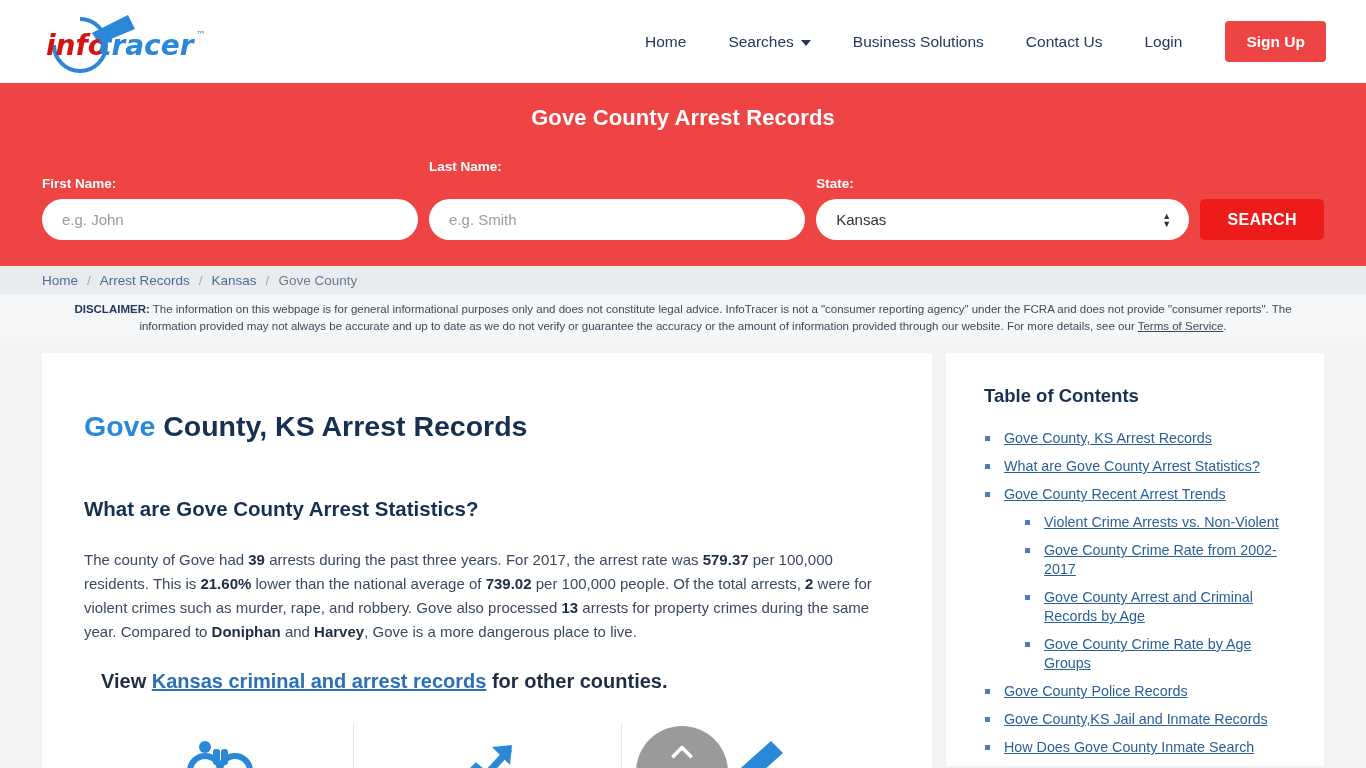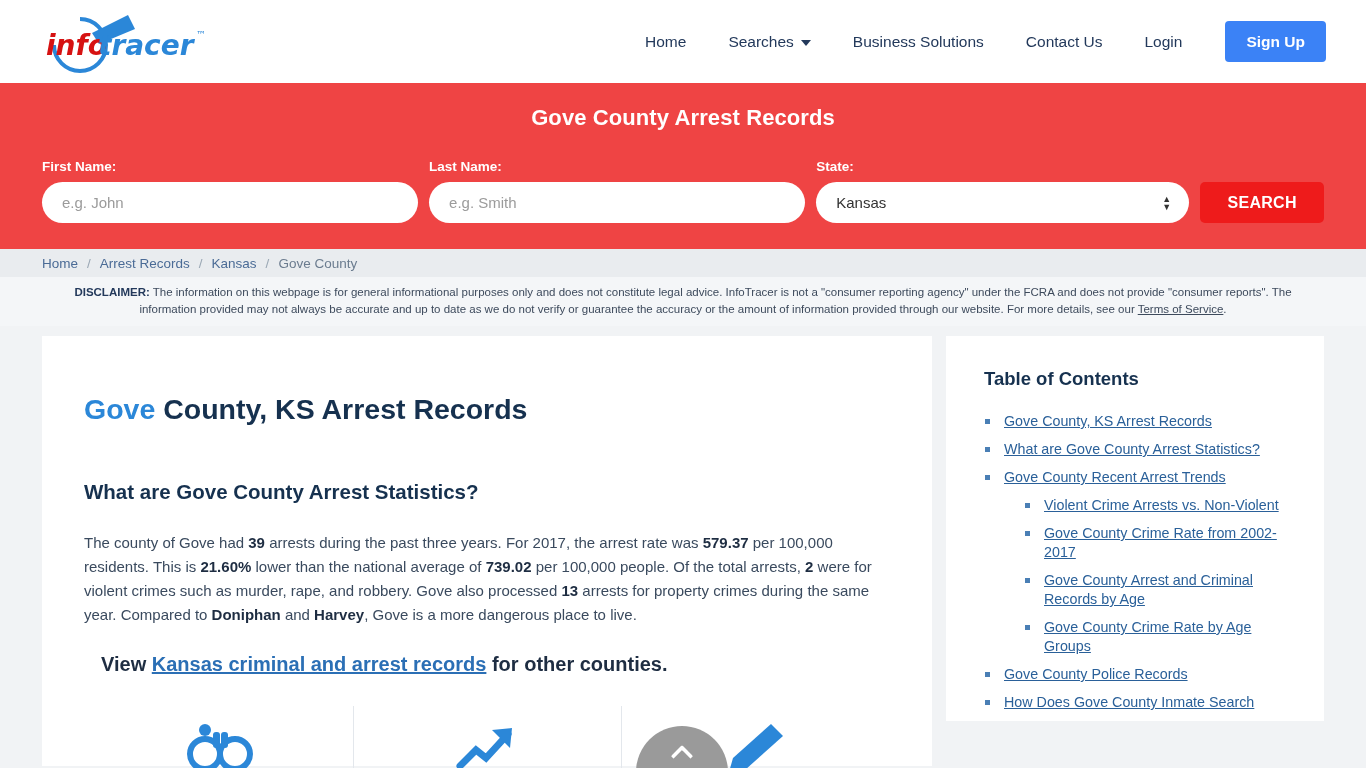--- a/index.html
+++ b/index.html
@@ -28,35 +28,35 @@
   .nav { display: flex; align-items: center; gap: 0; }
   .nav-item {
     font-size: 15.5px; color: #23395b; padding: 0 21px;
     text-decoration: none; white-space: nowrap; cursor: pointer;
     display: flex; align-items: center; gap: 7px;
   }
   .caret { width: 0; height: 0; border-left: 5px solid transparent;
            border-right: 5px solid transparent; border-top: 6px solid #23395b;
            display: inline-block; position: relative; top: 1px; }
   .signup-btn {
-    background: #3b82f6; color: #fff; font-weight: bold; font-size: 15.5px;
+    background: #ef4444; color: #fff; font-weight: bold; font-size: 15.5px;
     border: none; border-radius: 4px; padding: 13px 21px; cursor: pointer;
     margin-left: 22px; line-height: 1;
   }
 
   
   .banner { background: #ef4444; padding: 22px 42px 26px 42px; }
   .banner-title {
     color: #ffffff; font-size: 22px; font-weight: bold;
     text-align: center; margin: 0 0 28px 0; letter-spacing: .1px;
   }
   .form-row { display: flex; align-items: flex-end; gap: 11px; }
   .field { display: flex; flex-direction: column; justify-content: space-between; }
   .field.first { width: 377px; }
-  .field.last  { width: 377px; }
+  .field.last  { width: 377px; gap: 17px; }
   .field.state { width: 374px; }
   .field-label {
     color: #ffffff; font-size: 13.5px; font-weight: bold; margin-bottom: 8px;
   }
   .field input, .field select {
     height: 41px; border-radius: 21px; border: none; outline: none;
     font-size: 15px; padding: 0 20px; color: #333;
     font-family: "Liberation Sans", sans-serif; background: #fff;
     width: 100%;
   }
@@ -292,20 +292,21 @@
         <li>
           <a class="toc-link" href="#">Gove County Recent Arrest Trends</a>
           <ul class="toc-sub">
             <li><a class="toc-link" href="#">Violent Crime Arrests vs. Non-Violent</a></li>
             <li><a class="toc-link" href="#">Gove County Crime Rate from 2002-2017</a></li>
             <li><a class="toc-link" href="#">Gove County Arrest and Criminal Records by Age</a></li>
             <li><a class="toc-link" href="#">Gove County Crime Rate by Age Groups</a></li>
           </ul>
         </li>
         <li><a class="toc-link" href="#">Gove County Police Records</a></li>
+        <li><a class="toc-link" href="#">Gove County,KS Jail and Inmate Records</a></li>
         <li><a class="toc-link" href="#">How Does Gove County Inmate Search</a></li>
       </ul>
     </div>
   </div>
 
   <div class="scroll-top">
     <span class="chev-up"></span>
   </div>
 
 </div>

